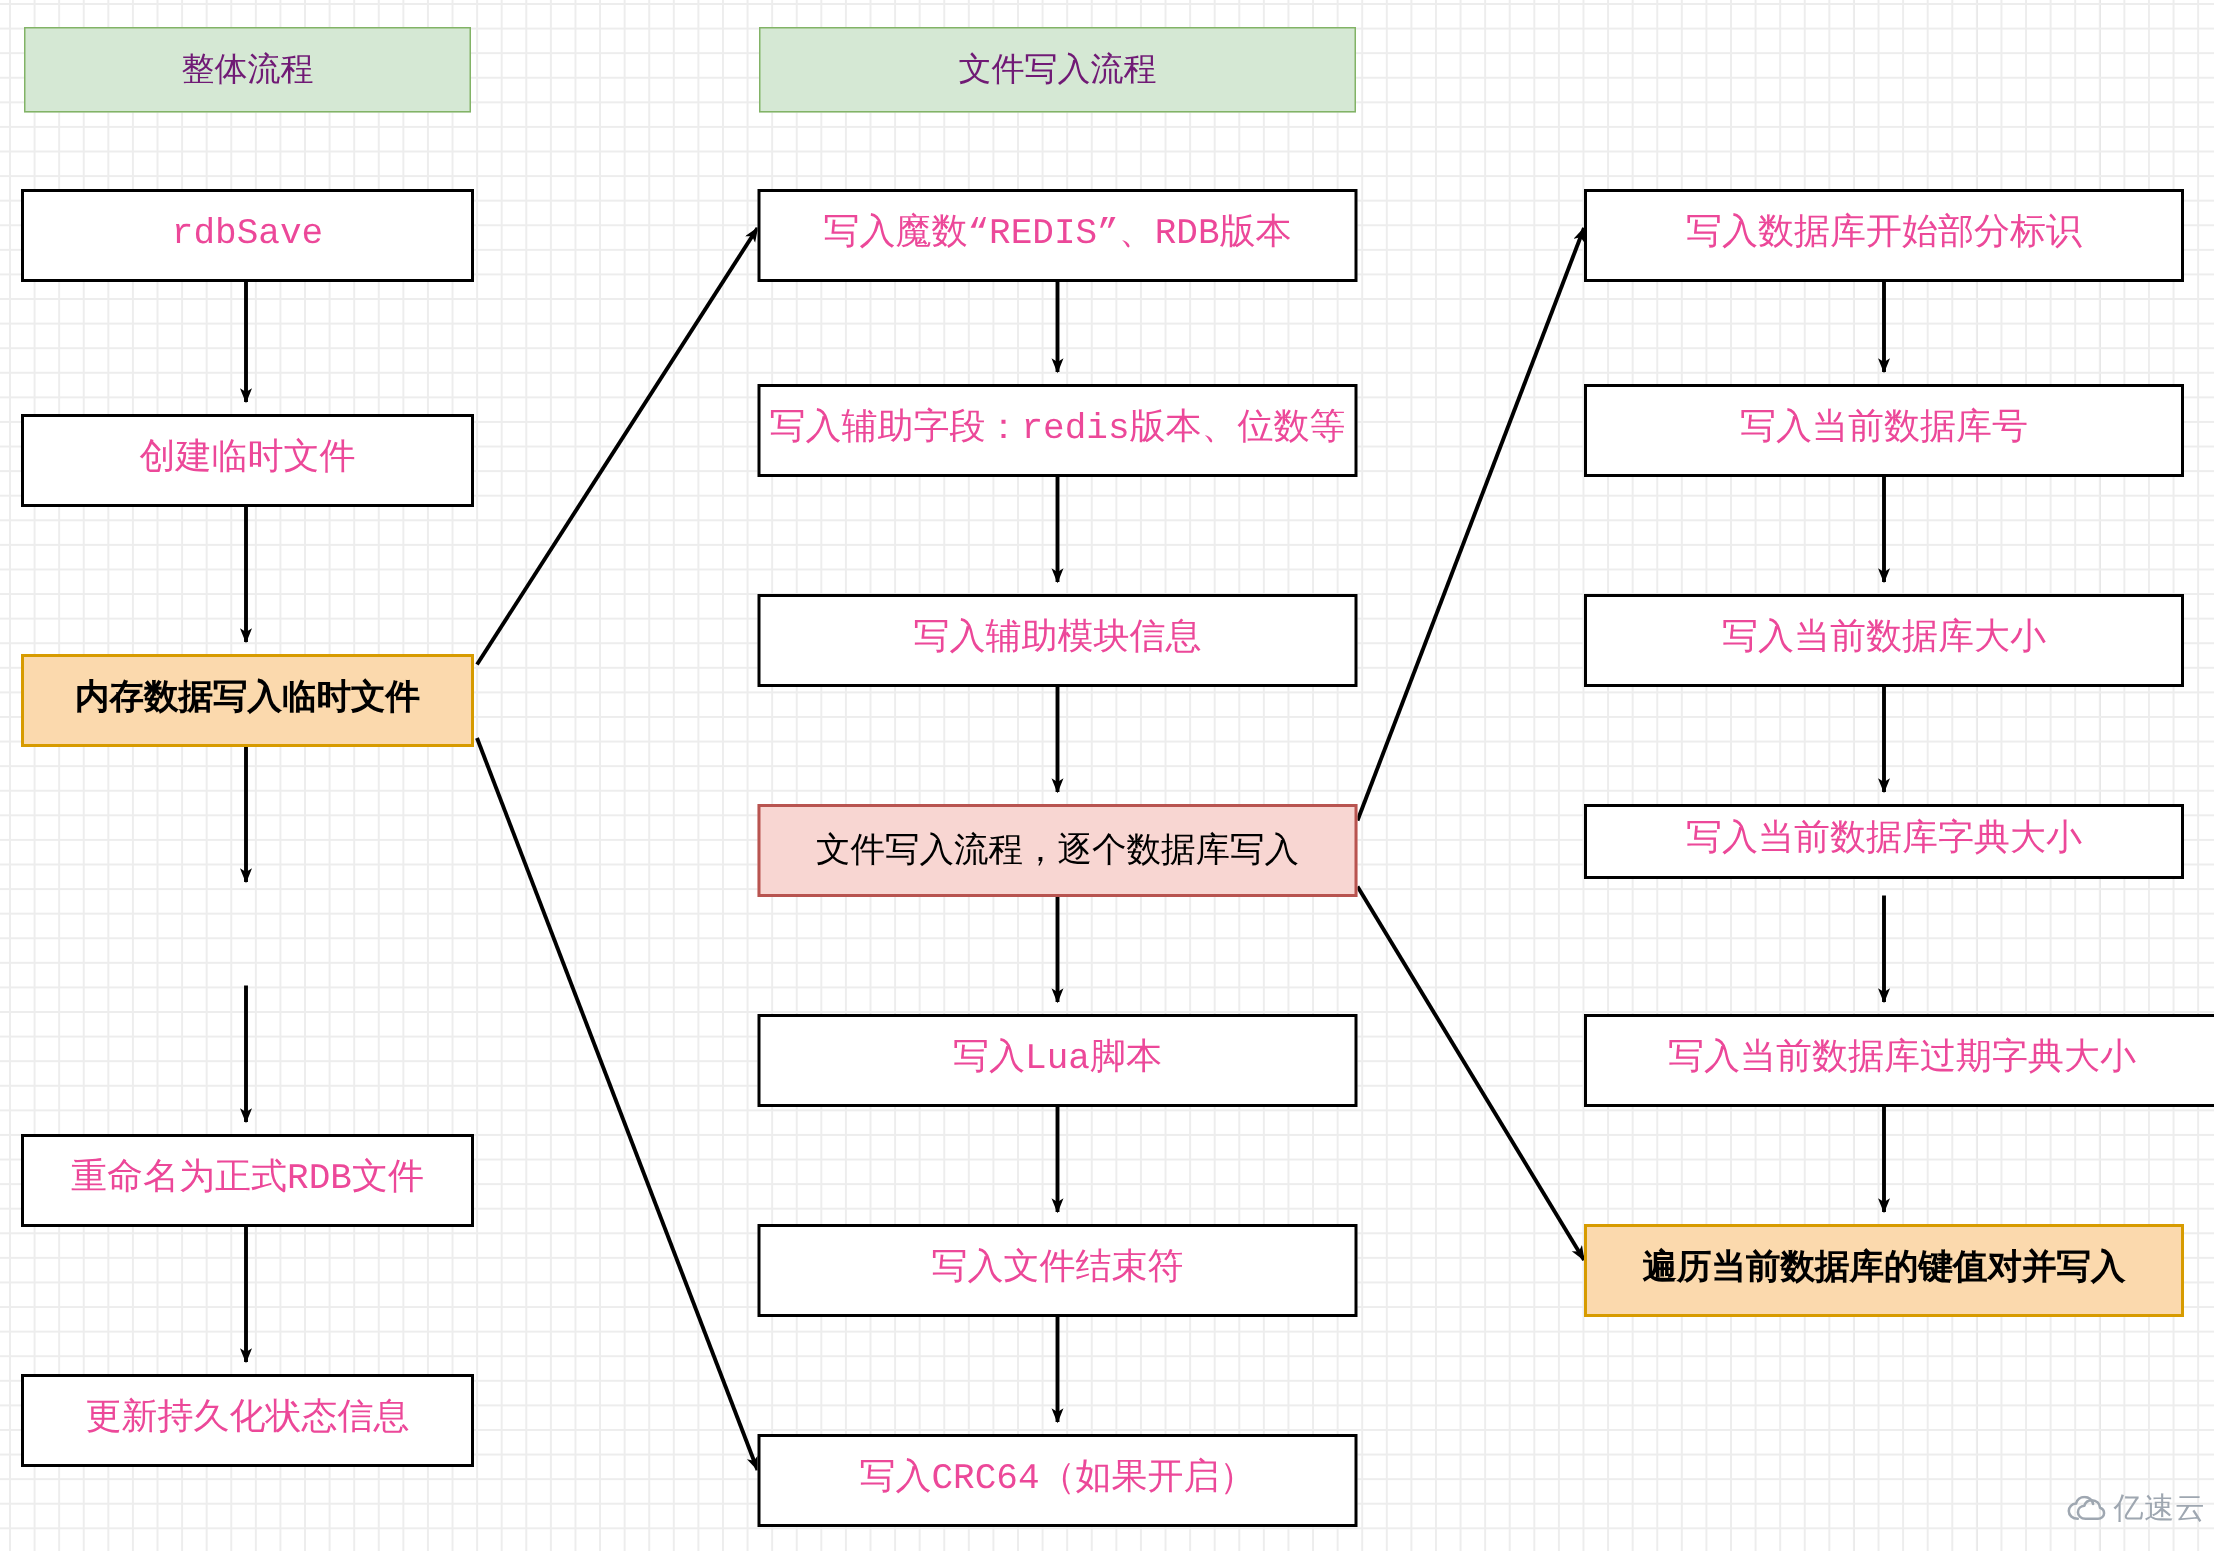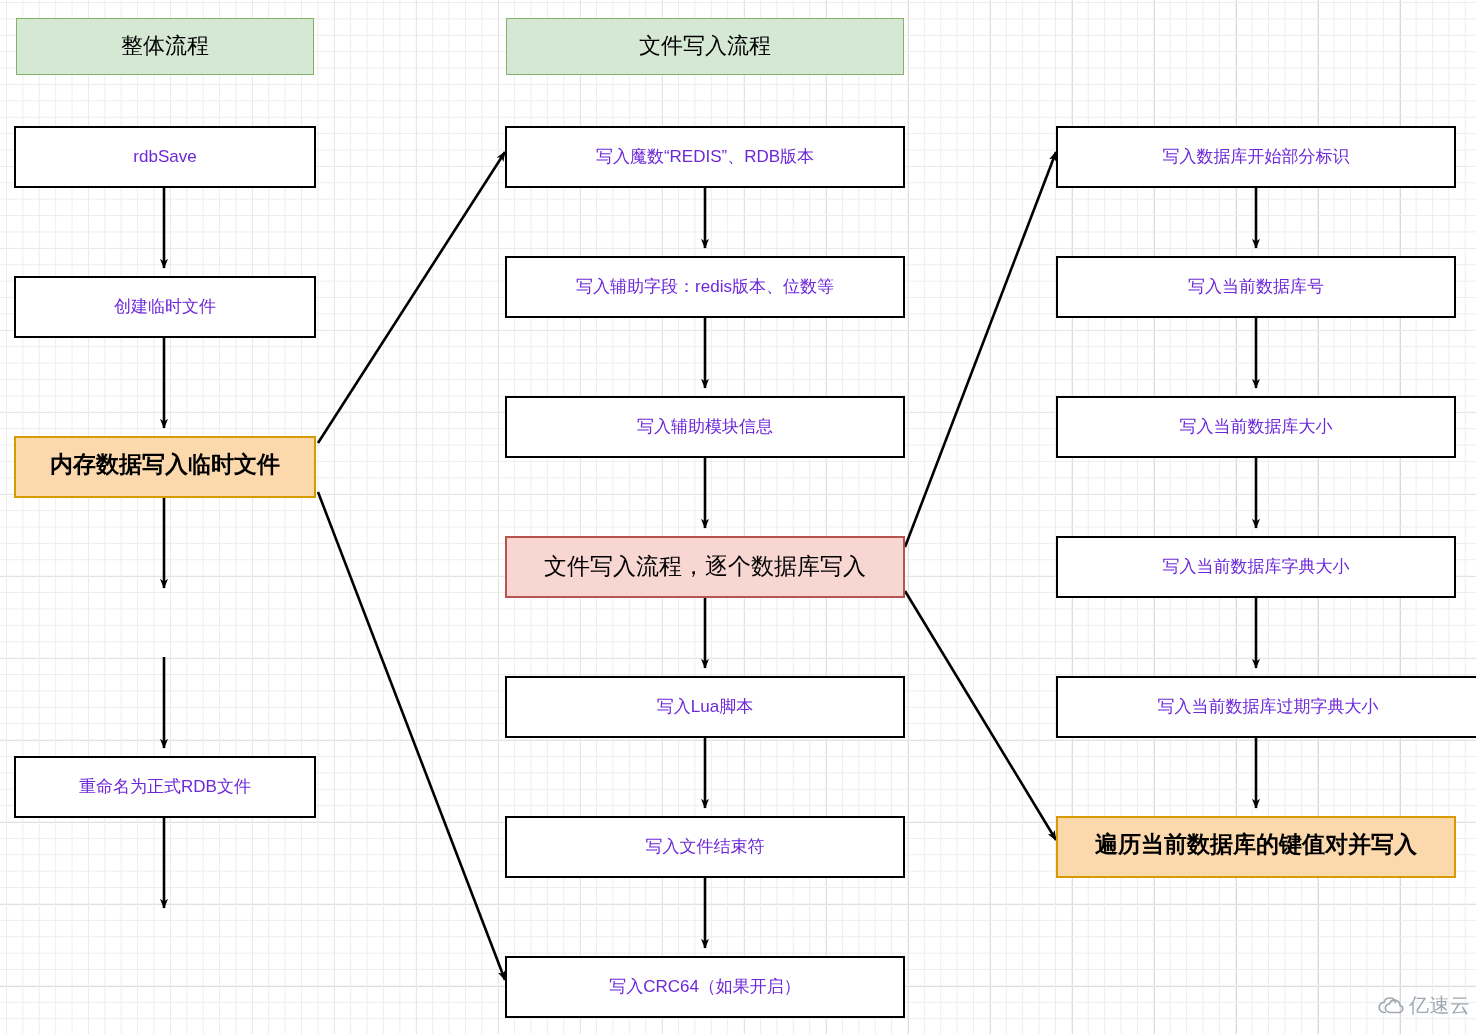--- a/index.html
+++ b/index.html
@@ -44,27 +44,28 @@
     display: flex;
     align-items: center;
     justify-content: center;
     text-align: center;
     line-height: 1.2;
     white-space: nowrap;
   }
   .node-plain {
     background: #ffffff;
     border: 2.5px solid #000000;
-    color: #6d28d9;
-    font-size: 17px;
+    color: #ec4899;
+    font-size: 24px;
+    font-family: Liberation Mono, monospace;
   }
   .node-header {
     background: #d5e8d4;
     border: 1.6px solid #82b366;
-    color: #000000;
+    color: #701a75;
     font-size: 22px;
   }
   .node-orange {
     background: #fbd9ad;
     border: 2.2px solid #d79b00;
     color: #000000;
     font-size: 23px;
     font-weight: bold;
     font-family: Liberation Mono, monospace;
   }
@@ -178,20 +179,23 @@
 
   <div class="node node-orange" style="left:14px; top:436px; width:302px; height:62px;">
     <span>内存数据写入临时文件</span>
   </div>
 
 
   <div class="node node-plain" style="left:14px; top:756px; width:302px; height:62px;">
     <span>重命名为正式RDB文件</span>
   </div>
 
+  <div class="node node-plain" style="left:14px; top:916px; width:302px; height:62px;">
+    <span>更新持久化状态信息</span>
+  </div>
 
   <div class="node node-header" style="left:506px; top:18px; width:398px; height:57px;">
     <span>文件写入流程</span>
   </div>
 
   <div class="node node-plain" style="left:505px; top:126px; width:400px; height:62px;">
     <span>写入魔数“REDIS”、RDB版本</span>
   </div>
 
   <div class="node node-plain" style="left:505px; top:256px; width:400px; height:62px;">
@@ -224,21 +228,21 @@
   </div>
 
   <div class="node node-plain" style="left:1056px; top:256px; width:400px; height:62px;">
     <span>写入当前数据库号</span>
   </div>
 
   <div class="node node-plain" style="left:1056px; top:396px; width:400px; height:62px;">
     <span>写入当前数据库大小</span>
   </div>
 
-  <div class="node node-plain" style="left:1056px; top:536px; width:400px; height:62px;">
+  <div class="node node-plain" style="left:1056px; top:536px; width:400px; height:50px;">
     <span>写入当前数据库字典大小</span>
   </div>
 
   <div class="node node-plain" style="left:1056px; top:676px; width:424px; height:62px;">
     <span>写入当前数据库过期字典大小</span>
   </div>
 
   <div class="node node-orange" style="left:1056px; top:816px; width:400px; height:62px;">
     <span>遍历当前数据库的键值对并写入</span>
   </div>

